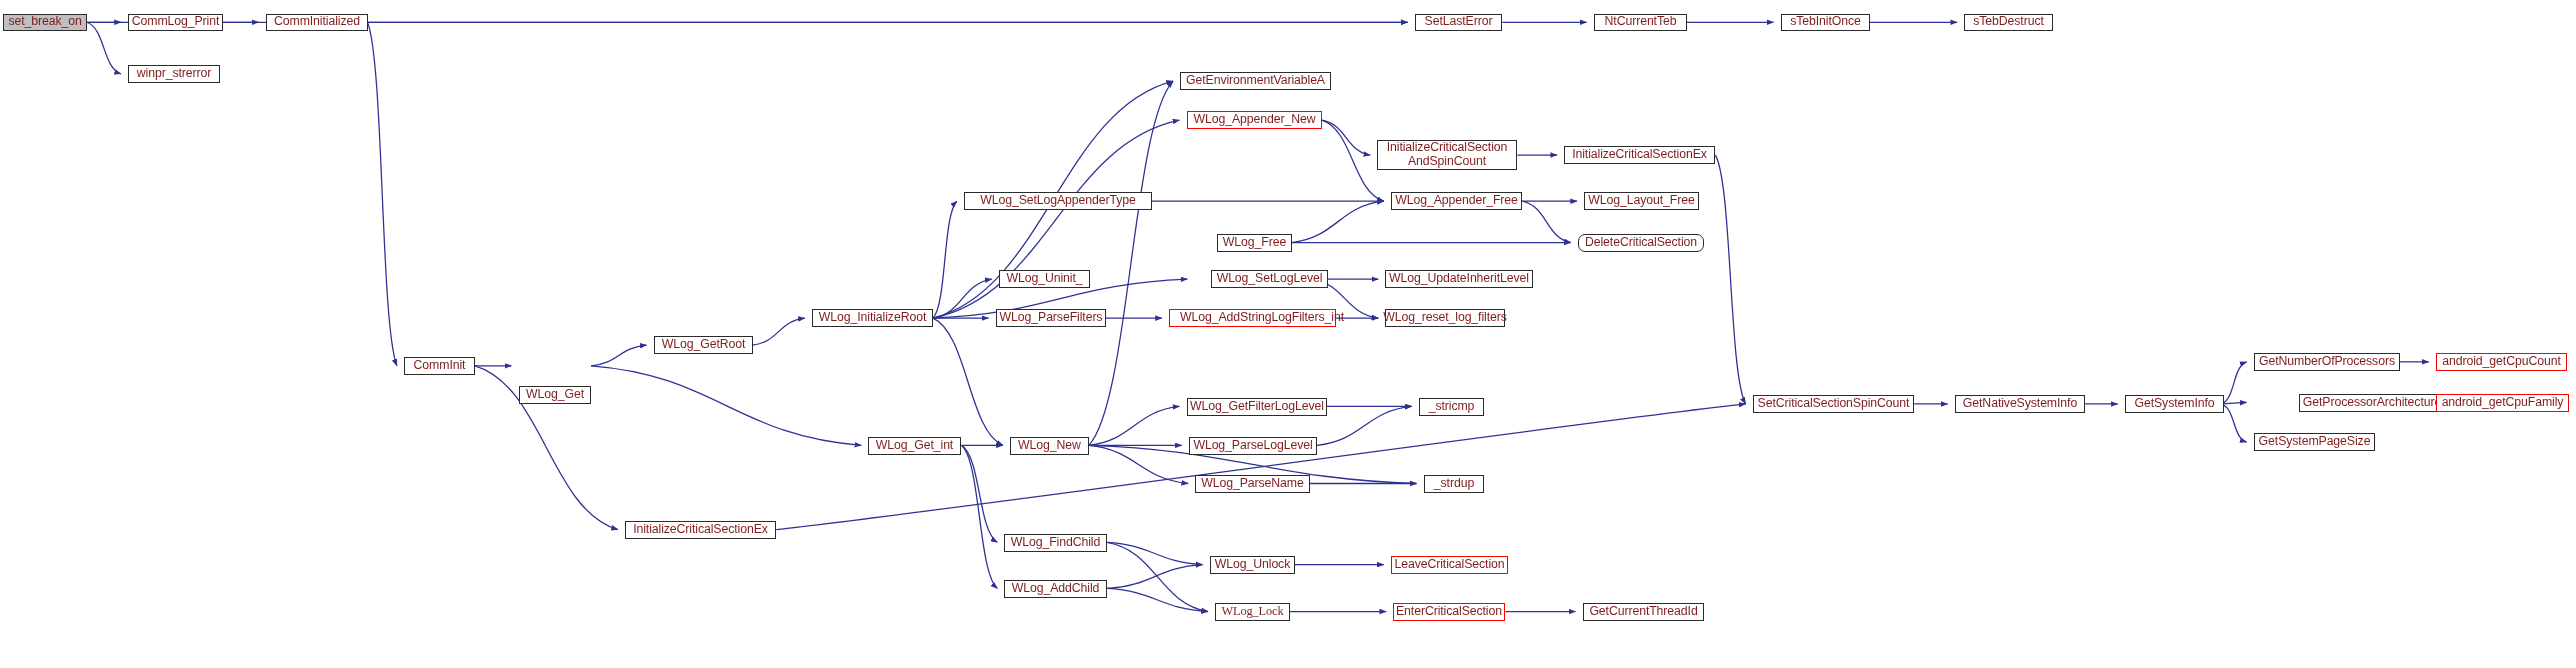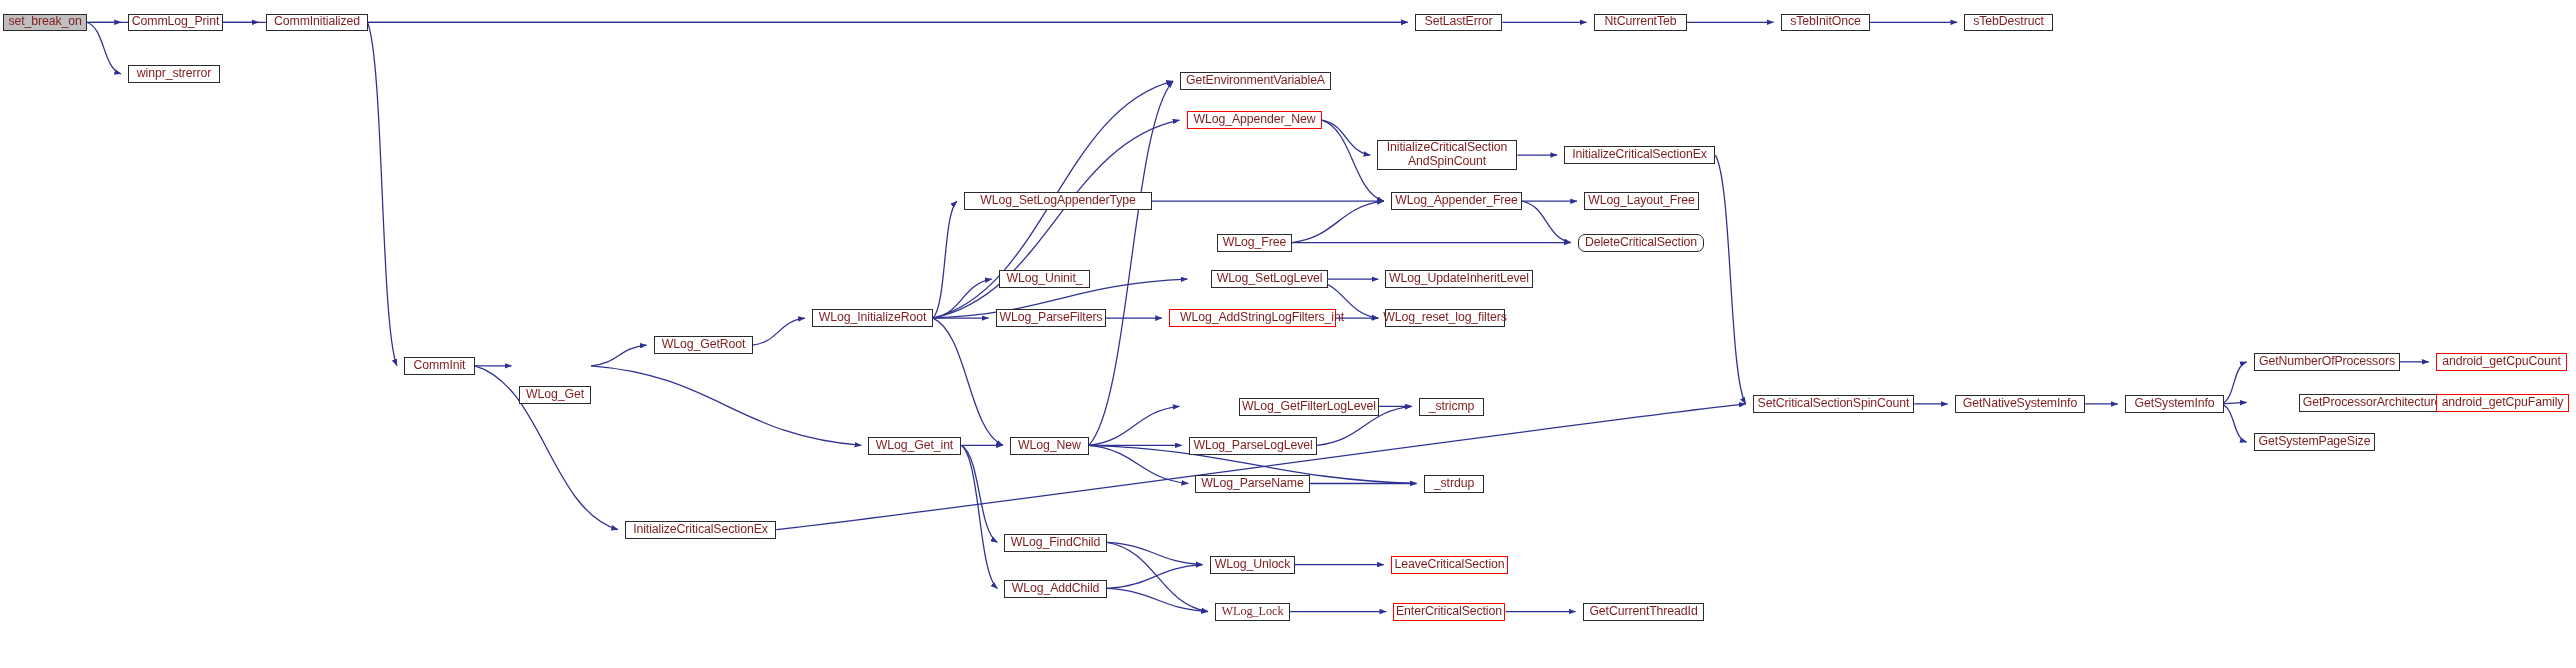--- a/index.html
+++ b/index.html
@@ -145,21 +145,21 @@
       <div class="node" style="left: 1385px; top: 270px; width: 148px; height: 17.5px;">WLog_UpdateInheritLevel</div>
       <div class="node" style="left: 812px; top: 309px; width: 121px; height: 17.5px;">WLog_InitializeRoot</div>
       <div class="node" style="left: 996px; top: 309px; width: 110px; height: 17.5px;">WLog_ParseFilters</div>
       <div class="node redborder" style="left: 1169px; top: 309px; width: 167px; height: 17.5px; padding-left: 19px;">WLog_AddStringLogFilters_int</div>
       <div class="node" style="left: 1385px; top: 309px; width: 120px; height: 17.5px;">WLog_reset_log_filters</div>
       <div class="node" style="left: 654px; top: 336px; width: 99px; height: 17.5px;">WLog_GetRoot</div>
       <div class="node" style="left: 404px; top: 357px; width: 71px; height: 17.5px;">CommInit</div>
       <div class="node" style="left: 519px; top: 357px; width: 72px; height: 17.5px; margin-top: 29px;">WLog_Get</div>
       <div class="node" style="left: 2254px; top: 353px; width: 146px; height: 17.5px;">GetNumberOfProcessors</div>
       <div class="node redborder" style="left: 2436px; top: 353px; width: 131px; height: 17.5px;">android_getCpuCount</div>
-      <div class="node" style="left: 1239px; top: 398px; width: 140px; height: 17.5px;">WLog_GetFilterLogLevel</div>
+      <div class="node" style="left: 1187px; top: 398px; width: 140px; height: 17.5px;">WLog_GetFilterLogLevel</div>
       <div class="node" style="left: 1419px; top: 398px; width: 65px; height: 17.5px;">_stricmp</div>
       <div class="node" style="left: 1753px; top: 395px; width: 161px; height: 17.5px;">SetCriticalSectionSpinCount</div>
       <div class="node" style="left: 1955px; top: 395px; width: 130px; height: 17.5px;">GetNativeSystemInfo</div>
       <div class="node" style="left: 2125px; top: 395px; width: 99px; height: 17.5px;">GetSystemInfo</div>
       <div class="node" style="left: 2254px; top: 394px; width: 146px; height: 17.5px; margin-left: 45px;">GetProcessorArchitecture</div>
       <div class="node redborder" style="left: 2436px; top: 394px; width: 133px; height: 17.5px;">android_getCpuFamily</div>
       <div class="node" style="left: 868px; top: 437px; width: 93px; height: 17.5px;">WLog_Get_int</div>
       <div class="node" style="left: 1010px; top: 437px; width: 79px; height: 17.5px;">WLog_New</div>
       <div class="node" style="left: 1189px; top: 437px; width: 128px; height: 17.5px;">WLog_ParseLogLevel</div>
       <div class="node" style="left: 2254px; top: 433px; width: 121px; height: 17.5px;">GetSystemPageSize</div>

